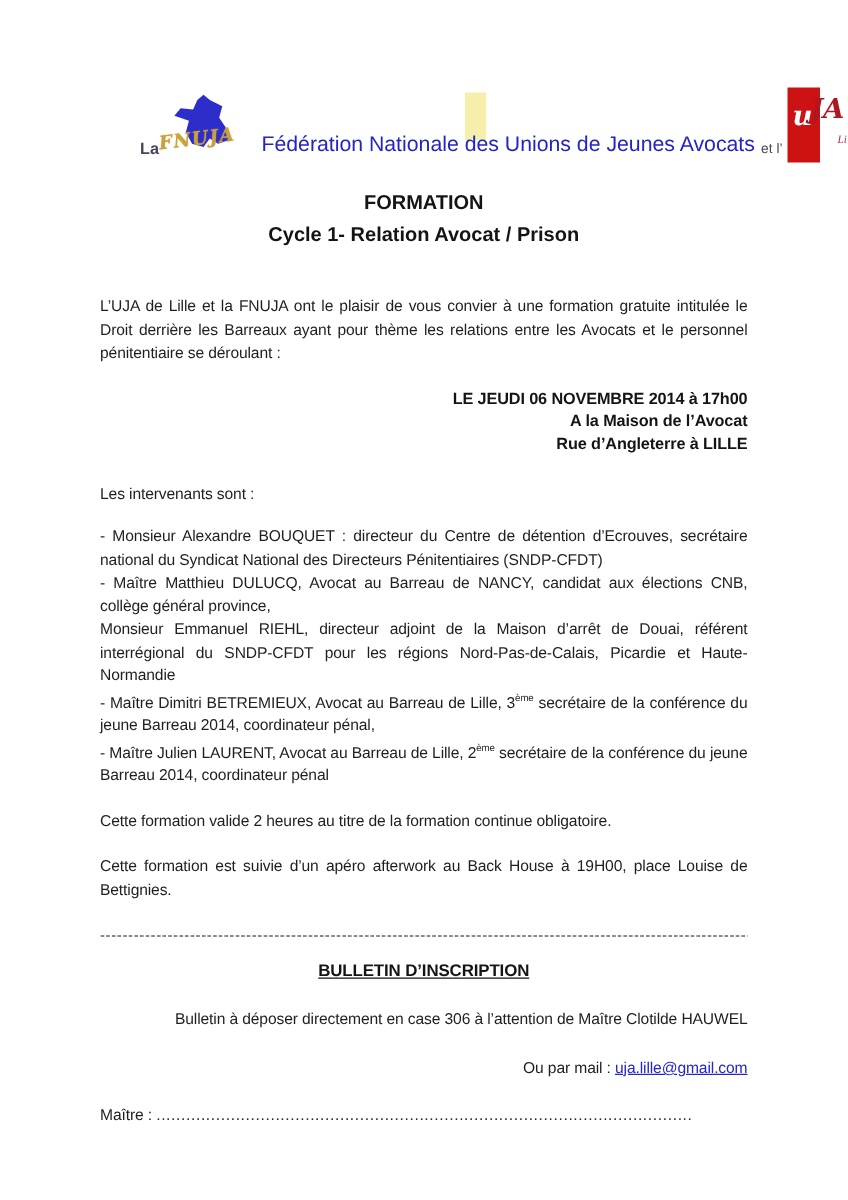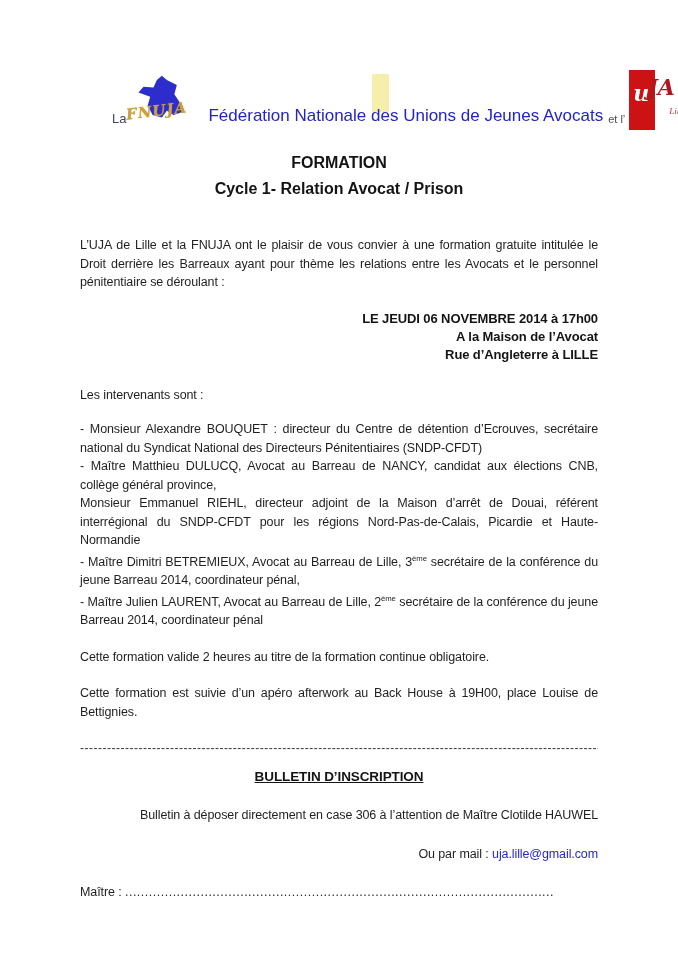--- a/index.html
+++ b/index.html
@@ -22,21 +22,21 @@
     background:#f5efab;z-index:0;
   }
   .header-row{
     position:relative;z-index:1;
     margin-top:70px;
     display:flex;align-items:flex-end;
     height:64px;
     margin-left:32px;
   }
   .hdr-la{
-    font-weight:normal;font-size:13px;color:#45455f;
+    font-weight:bold;font-size:13px;color:#45455f;
     padding-bottom:8px;margin-right:4px;
   }
   .fnuja-logo{position:relative;width:58px;height:64px;flex:0 0 auto;}
   .fnuja-logo svg{position:absolute;left:6px;top:2px;}
   .fnuja-script{
     position:absolute;left:-4px;bottom:14px;
     font-family:"DejaVu Serif","Liberation Serif",serif;
     font-style:italic;font-weight:bold;
     font-size:15px;color:#c9a13e;
     transform:rotate(-7deg);
@@ -102,21 +102,21 @@
     font-size:12px;letter-spacing:0.5px;color:#3a3a3a;
     margin:2px 0 4px 0;
   }
   
   .bulletin-heading{
     text-align:center;font-weight:bold;font-size:13.5px;
     text-decoration:underline;
     margin:10px 0 20px 0;color:#141414;
   }
   .bulletin-line{text-align:right;margin:0 0 20px 0;}
-  .mail-link{color:#2626cc;cursor:pointer;}
+  .mail-link{color:#2626cc;text-decoration:underline;cursor:pointer;}
   .field-line{
     white-space:nowrap;overflow:hidden;
     margin:0 0 11px 0;
   }
   .dots{letter-spacing:0.5px;color:#2a2a2a;}
 </style>
 </head>
 <body>
 
 <div class="page">

